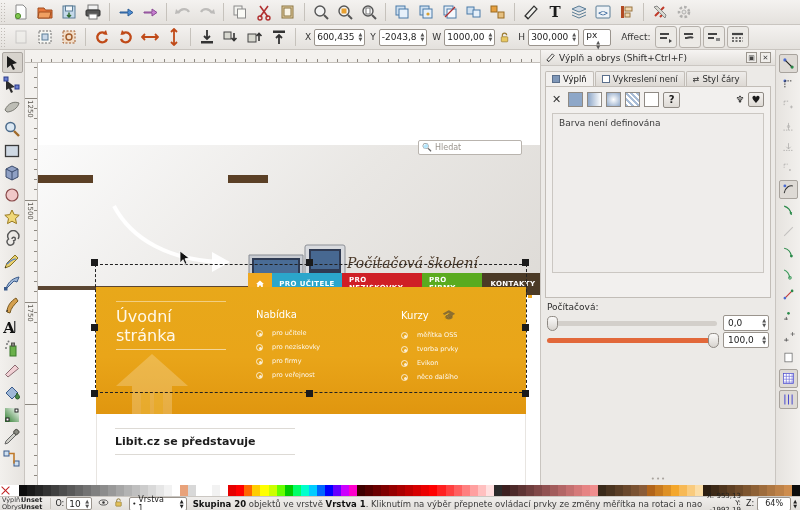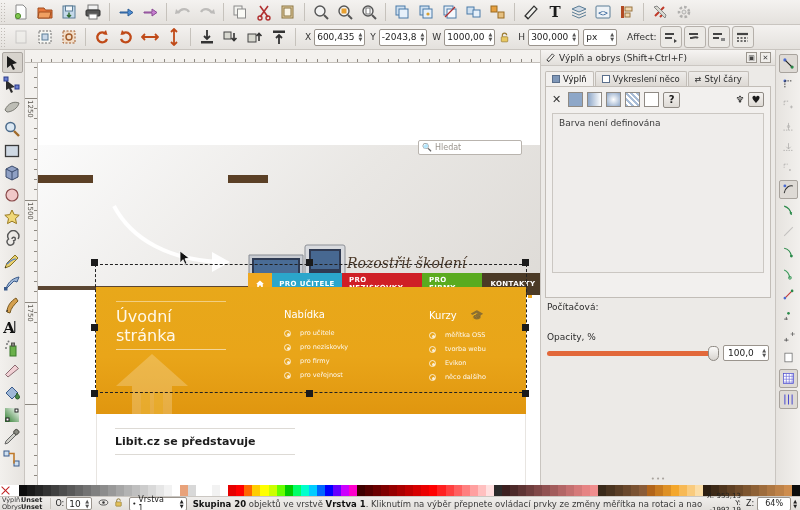--- a/index.html
+++ b/index.html
@@ -117,21 +117,21 @@
   #orangePanel {
     position:absolute; left:58px; top:202px; width:430px; height:127px;
     background: linear-gradient(to bottom,#e8a81a 0%,#e9a519 55%,#e0960f 100%);
   }
   #opTitle {
     position:absolute; left:20px; top:20px; font-size:16px; color:#fff8e8;
     font-family:"DejaVu Sans",sans-serif;
     padding-bottom:4px; border-bottom:1px solid rgba(255,255,255,.55); width:110px;
   }
   #opTitle:before{content:"";position:absolute;left:0;top:-6px;width:110px;height:1px;background:rgba(255,255,255,.45);}
-  .opCol { position:absolute; top:22px; color:#fff;margin-left:28px; }
+  .opCol { position:absolute; top:22px; color:#fff; }
   .opCol h4 { font-size:10px; font-weight:normal; color:#ffffff; margin-bottom:9px;}
   .opCol ul { list-style:none; }
   .opCol li { font-size:6.5px; color:#fff; margin-bottom:6px; display:flex; align-items:center; opacity:.92;}
   .bullet { width:7px; height:7px; border:1px solid rgba(255,255,255,.85); border-radius:50%;
             margin-right:9px; position:relative; flex:none;}
   .bullet:after{content:"";position:absolute;left:2px;top:2px;width:3px;height:3px;border-radius:50%;background:rgba(255,255,255,.9);}
   #houseArt { position:absolute; left:18px; bottom:0; width:76px; height:62px; }
 
   
   #lower { position:absolute; left:58px; top:329px; width:430px; height:71px; background:#fff;
@@ -519,21 +519,21 @@
         </svg>
       </div>
     <span class="flabel">H</span>
     <div class="spin">
       <span class="v">300,000</span>
       <span class="arrows">
           <i>▲</i>
           <i>▼</i>
         </span>
     </div>
-    <div class="spin" style="margin-left:4px;">
+    <div class="spin" style="margin-left:4px;flex-direction:column;">
       <span class="v" style="min-width:22px;text-align:left">px</span>
       <span class="arrows">
           <i>▲</i>
           <i>▼</i>
         </span>
     </div>
     <span class="flabel" style="margin-left:10px">Affect:</span>
     <div class="tbtn" style="border:1px solid #b5b0aa;background:#eceae6">
         <svg class="ic" viewBox="0 0 18 18">
           <path d="M3 6h9M3 10h7" stroke="#444" stroke-width="2.2"></path>
@@ -804,21 +804,21 @@
             <path d="M9 21h48v28H9z" fill="#2e3a52"></path>
             <path d="M11 23h44v13H11z" fill="#5b8ec4" opacity=".6"></path>
             <path d="M2 52h62l6 12H-4z" fill="#dfe1e5" stroke="#9ea1a8"></path>
             <rect x="14" y="55" width="38" height="6" rx="1" fill="#b7bac0"></rect>
             <rect x="78" y="72" width="46" height="11" rx="2" fill="#4a4d53"></rect>
             <rect x="80" y="74" width="42" height="7" rx="1" fill="#6c7077"></rect>
             <ellipse cx="132" cy="78" rx="7" ry="9" fill="#5a5d63"></ellipse>
           </svg>
 
           <div id="slogan">
-            <div>Rozostřit školení</div>
+            <div>Počítačová školení</div>
             <div style="padding-left:22px">společnosti Liberix</div>
           </div>
 
           <svg style="position:absolute;left:70px;top:55px;width:130px;height:80px" viewBox="0 0 130 80">
             <path d="M6 6C24 40 62 60 112 62" fill="none" stroke="#ffffff" stroke-width="4" opacity=".95"></path>
             <path d="M104 52l18 10-18 10z" fill="#ffffff" opacity=".95"></path>
           </svg>
         </div>
 
         <div id="navbar">
@@ -873,21 +873,21 @@
             </div>
           <div class="opCol" style="left:305px">
               <h4>Kurzy<span style="margin-left: 14px; opacity: 0.55; font-size: 11px;">🎓</span></h4>
               <ul>
                 <li>
                   <span class="bullet"></span>
                   <span>měřítka OSS</span>
                 </li>
                 <li>
                   <span class="bullet"></span>
-                  <span>tvorba webu</span>
+                  <span>tvorba prvky</span>
                 </li>
                 <li>
                   <span class="bullet"></span>
                   <span>Evikon</span>
                 </li>
                 <li>
                   <span class="bullet"></span>
                   <span>něco dalšího</span>
                 </li>
               </ul>
@@ -930,21 +930,21 @@
       <span class="dbtn">✕</span>
     </div>
 
     <div id="tabs">
       <div class="tab active">
         <span style="width:8px;height:8px;background:#7f97b8;border:1px solid #5a6f8c;margin-right:3px;display:inline-block"></span>
         <span>Výplň</span>
       </div>
       <div class="tab">
         <span style="width:8px;height:8px;background:#fff;border:1px solid #5a6f8c;margin-right:3px;display:inline-block"></span>
-        <span>Vykreslení něco</span>
+        <span>Vykreslení není</span>
       </div>
       <div class="tab">
         <span style="margin-right:3px;font-size:8px">⇄</span>
         <span>Styl čáry</span>
       </div>
     </div>
 
     <div id="fillBody">
       <div id="fillTypes">
         <span class="fx">✕</span>
@@ -957,24 +957,35 @@
         <span class="frt">
           <span class="fhb">♆</span>
           <span class="fhb on">♥</span>
         </span>
       </div>
       <div id="noFill">Barva není definována</div>
     </div>
 
     <div class="sldRow" style="top:252px">
       <div class="sldLbl">Počítačová:</div>
+      <div class="sldWrap">
+        <div class="track">
+            <span class="knob" style="left:0"></span>
+          </div>
+        <div class="numbox">
+          <span>0,0</span>
+          <span class="stp">
+              <i>▲</i>
+              <i>▼</i>
+            </span>
+        </div>
+      </div>
     </div>
 
     <div class="sldRow" style="top:282px">
-      <div class="sldLbl">Opacity, %</div>
       <div class="sldWrap">
         <div class="track orange">
             <span class="knob" style="right:-2px"></span>
           </div>
         <div class="numbox">
           <span>100,0</span>
           <span class="stp">
               <i>▲</i>
               <i>▼</i>
             </span>

